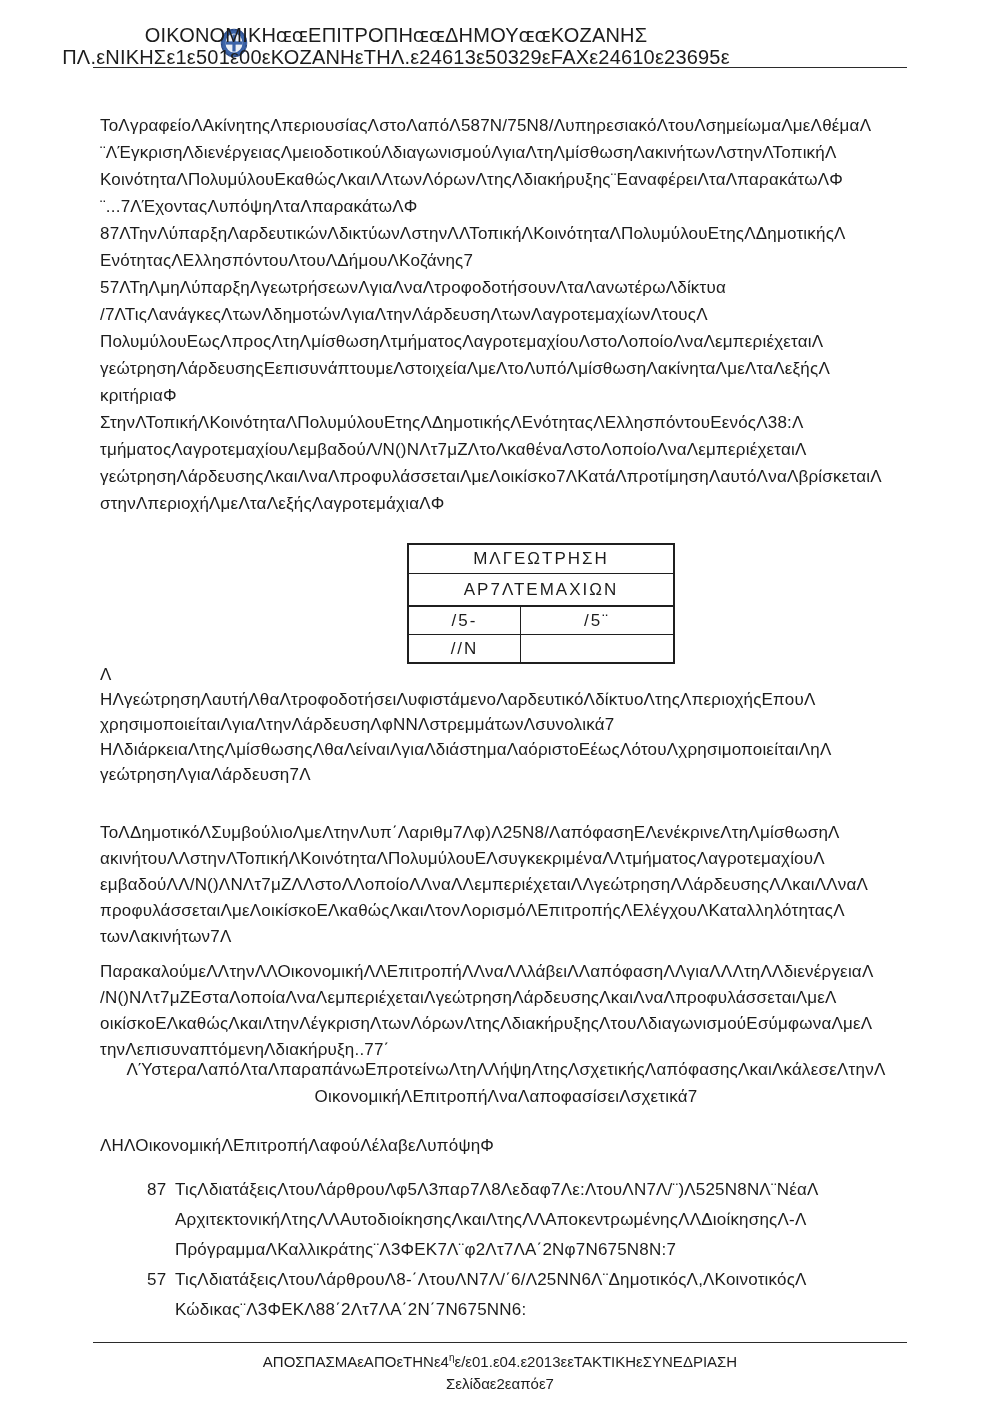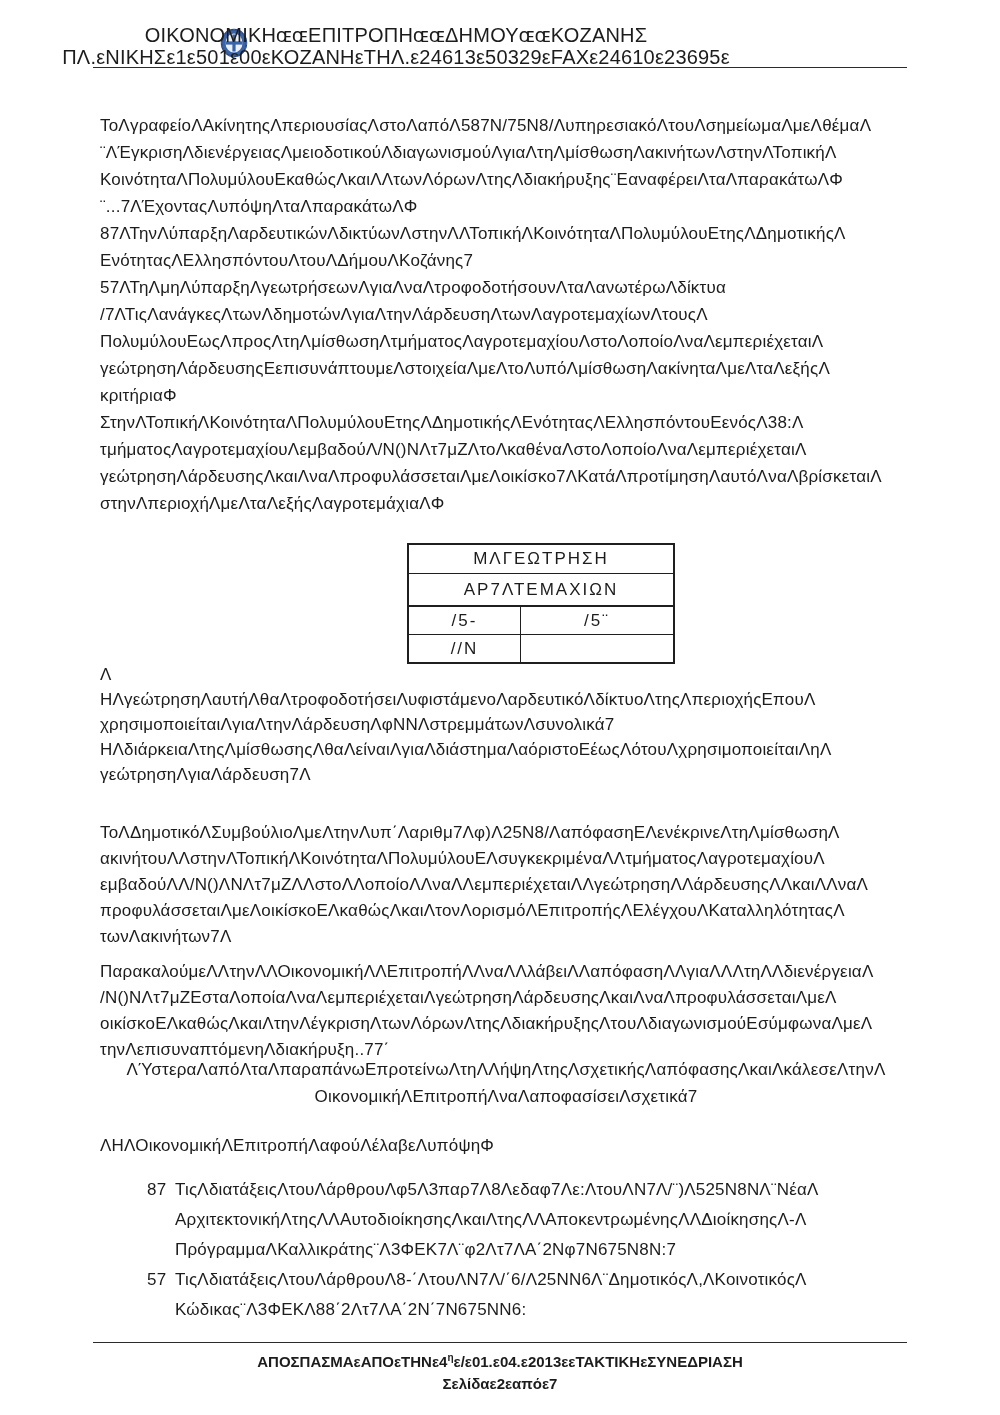--- a/index.html
+++ b/index.html
@@ -34,21 +34,21 @@
   .t-cr { flex:1; }
   
   .list { position:absolute; left:127px; top:1175px; width:790px; font-size:17px;
           letter-spacing:0.2px; white-space:nowrap; line-height:30px; }
   .li { display:flex; }
   .li-num { width:28px; flex:0 0 28px;margin-left:20px; }
   .li-lines { flex:1; }
   
   .rule-bot { position:absolute; top:1342px; left:93px; width:814px; border-top:1.6px solid #2b2b2b; }
   .ftr { position:absolute; top:1347px; left:0; width:1000px; text-align:center;
-         font-size:15px; font-weight:700; line-height:22px; }
+         font-size:15px; font-weight:400; line-height:22px; }
   .sup { font-size:10px; vertical-align:super; }
 </style>
 </head>
 <body>
 
 <div class="page">
 
   <div class="emblem">
     <svg width="28" height="30" viewBox="0 0 28 30">
       <ellipse cx="14" cy="15" rx="12.5" ry="13.5" fill="#3b63a8" stroke="#27457c" stroke-width="1.5"></ellipse>

